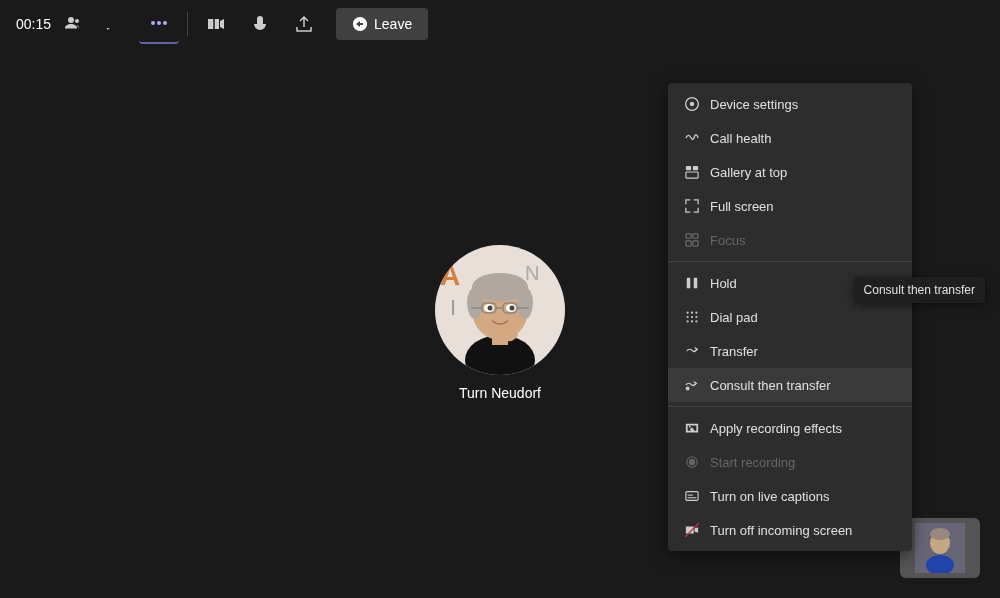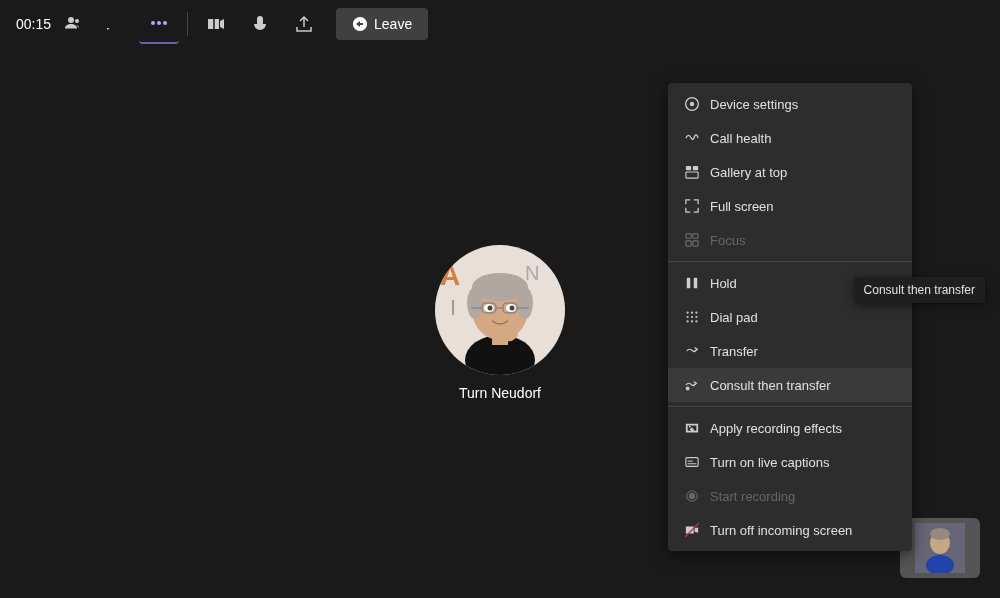--- a/index.html
+++ b/index.html
@@ -390,39 +390,39 @@
   <div class="menu-divider"></div>
 
   <div class="menu-item">
     <span class="menu-icon">
       <svg width="14" height="14" viewBox="0 0 16 16" fill="currentColor">
           <path d="M1 3h14v10H1V3zm2 2v6h10V5H3zm1.5 1.5a1 1 0 1 1 2 0 1 1 0 0 1-2 0zM11 11 8 7 5.5 9.5 7 11h4z"></path>
         </svg>
     </span>
     <span>Apply recording effects</span>
   </div>
+  <div class="menu-item disabled">
+    <span class="menu-icon">
+      <svg width="14" height="14" viewBox="0 0 16 16" fill="none" stroke="#666" stroke-width="1.3">
+          <circle cx="8" cy="8" r="6"></circle>
+          <circle cx="8" cy="8" r="3" fill="#666"></circle>
+        </svg>
+    </span>
+    <span style="color:#666;">Start recording</span>
+  </div>
   <div class="menu-item">
     <span class="menu-icon">
       <svg width="14" height="14" viewBox="0 0 16 16" fill="currentColor">
           <rect x="1" y="3" width="14" height="10" rx="1.5" fill="none" stroke="currentColor" stroke-width="1.3"></rect>
           <line x1="3" y1="7" x2="9" y2="7" stroke="currentColor" stroke-width="1.2"></line>
           <line x1="3" y1="10" x2="13" y2="10" stroke="currentColor" stroke-width="1.2"></line>
         </svg>
     </span>
     <span>Turn on live captions</span>
   </div>
-  <div class="menu-item disabled">
-    <span class="menu-icon">
-      <svg width="14" height="14" viewBox="0 0 16 16" fill="none" stroke="#666" stroke-width="1.3">
-          <circle cx="8" cy="8" r="6"></circle>
-          <circle cx="8" cy="8" r="3" fill="#666"></circle>
-        </svg>
-    </span>
-    <span style="color:#666;">Start recording</span>
-  </div>
   <div class="menu-item">
     <span class="menu-icon">
       <svg width="14" height="14" viewBox="0 0 16 16" fill="currentColor">
           <path d="M1 4h9v8H1V4zm10 2l4-1v6l-4-1V6z"></path>
           <line x1="0" y1="16" x2="16" y2="0" stroke="#c4314b" stroke-width="1.5"></line>
         </svg>
     </span>
     <span>Turn off incoming screen</span>
   </div>
 </div>

